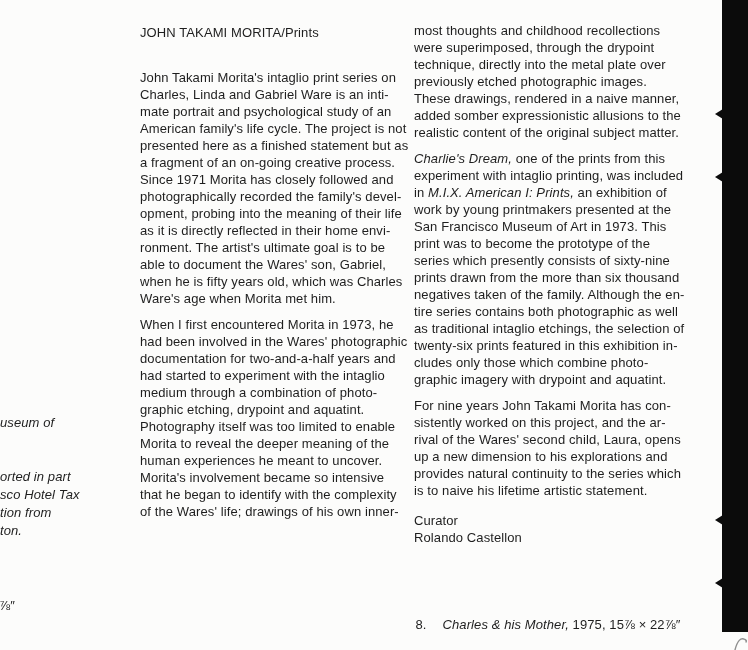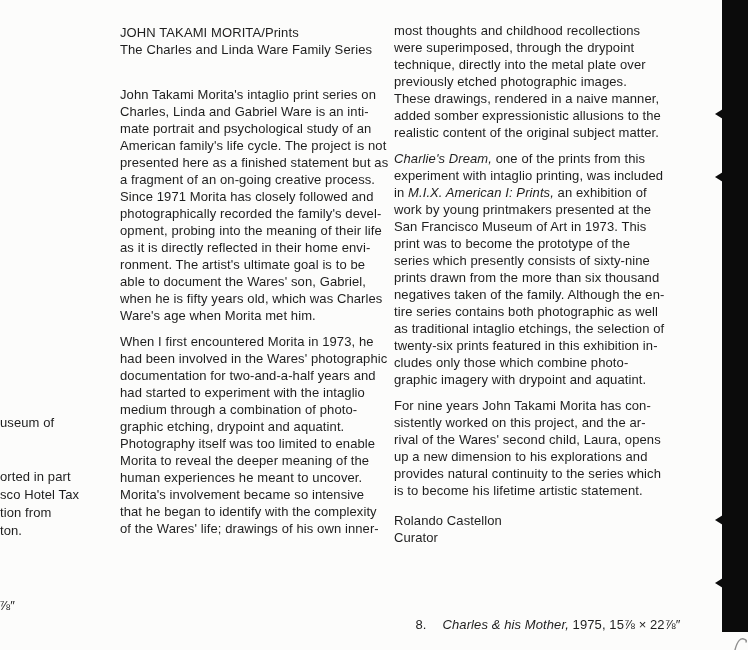--- a/index.html
+++ b/index.html
@@ -17,31 +17,33 @@
   }
   .txt {
     white-space: pre;
     font-size: 13px;
     line-height: 17px;
     letter-spacing: 0.1px;
     margin: 0;
   }
   .col {
     position: absolute;
+    margin-left: 20px;
   }
   .col-left  { left: 120px; top: 24px; width: 286px; }
   .col-right { left: 394px; top: 22px; width: 296px; }
   .header-block { margin-bottom: 28px; }
   .para { margin-bottom: 9px; }
   .it { font-style: italic; text-align: center; }
   .margin-frag {
     position: absolute;
     left: 0;
     top: 414px;
     line-height: 18px;
+    font-style: italic;
   }
   .caption-left {
     position: absolute;
     left: -8px;
     top: 597px;
   }
   .caption-right {
     position: absolute;
     left: 408px;
     top: 599px;
@@ -76,21 +78,20 @@
     left: 733px;
     top: 633px;
   }
 </style>
 </head>
 <body>
 
 <div class="col col-left">
   <div class="header-block">
     <div class="txt">JOHN TAKAMI MORITA/Prints</div>
-    <div class="txt">The Charles and Linda Ware Family Series</div>
   </div>
   <p class="txt para">John Takami Morita's intaglio print series on
 Charles, Linda and Gabriel Ware is an inti-
 mate portrait and psychological study of an
 American family's life cycle. The project is not
 presented here as a finished statement but as
 a fragment of an on-going creative process.
 Since 1971 Morita has closely followed and
 photographically recorded the family's devel-
 opment, probing into the meaning of their life
@@ -133,24 +134,24 @@
 tire series contains both photographic as well
 as traditional intaglio etchings, the selection of
 twenty-six prints featured in this exhibition in-
 cludes only those which combine photo-
 graphic imagery with drypoint and aquatint.</span></p>
   <p class="txt para">For nine years John Takami Morita has con-
 sistently worked on this project, and the ar-
 rival of the Wares' second child, Laura, opens
 up a new dimension to his explorations and
 provides natural continuity to the series which
-is to become his lifetime artistic statement.</p>
+is to naive his lifetime artistic statement.</p>
   <div style="margin-top:13px;">
+    <div class="txt">Curator</div>
     <div class="txt">Rolando Castellon</div>
-    <div class="txt">Curator</div>
   </div>
 </div>
 
 <div class="txt margin-frag">useum of
 
 
 orted in part
 sco Hotel Tax
 tion from
 ton.</div>

